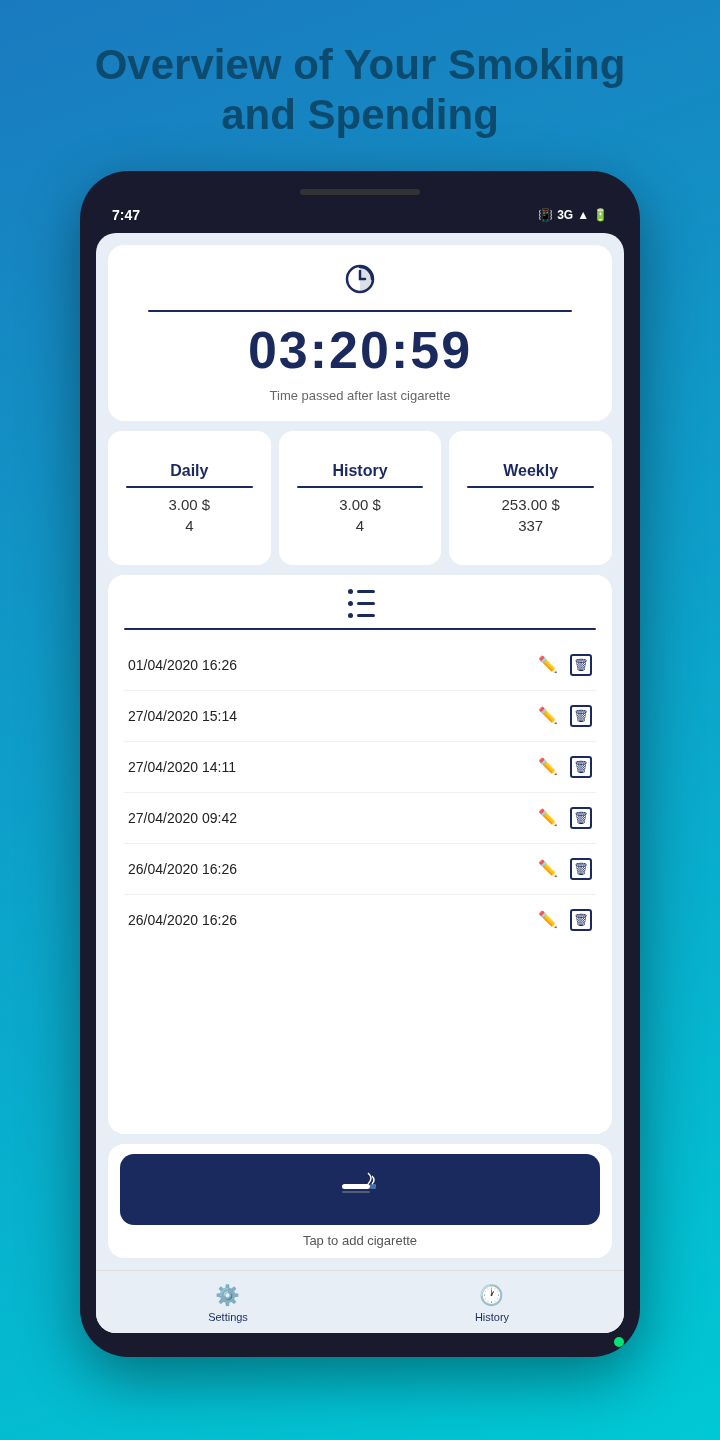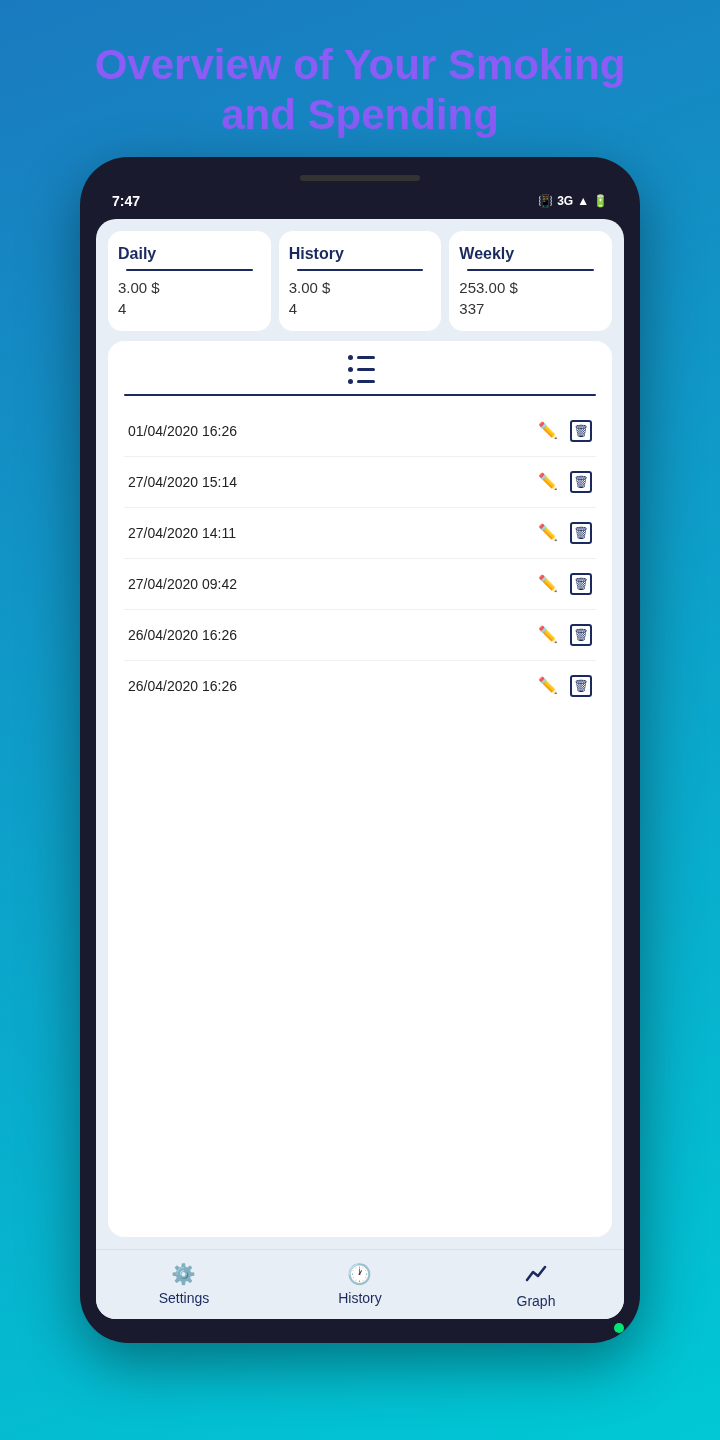--- a/index.html
+++ b/index.html
@@ -7,22 +7,22 @@
       width: 720px;
       min-height: 1440px;
       background: linear-gradient(160deg, #1a7abf 0%, #00c8d4 100%);
       font-family: 'Segoe UI', Arial, sans-serif;
       display: flex;
       flex-direction: column;
       align-items: center;
     }
     .page-header {
       text-align: center;
-      padding: 40px 60px 16px;
-      color: #8b5cf6;
+      padding: 40px 60px 30px;
+      color: #0c4a6e;
     }
     .page-header h1 {
       font-size: 42px;
       font-weight: 800;
       line-height: 1.2;
     }
     .phone-wrapper {
       width: 560px;
       background: #1a1a2e;
       border-radius: 48px;
@@ -99,21 +99,22 @@
     }
     
     .stats-row {
       display: flex;
       gap: 8px;
     }
     .stat-card {
       flex: 1;
       background: white;
       border-radius: 14px;
-      padding: 14px 10px;
+      padding: 31px 10px;
+      text-align: center;
     }
     .stat-title {
       font-size: 16px;
       font-weight: 700;
       color: #1a2a5e;
       margin-bottom: 6px;
     }
     .stat-divider {
       height: 2px;
       background: #1a2a5e;
@@ -223,21 +224,21 @@
       gap: 4px;
     }
     .nav-item.active {
       background: #1a2a5e;
       color: white;
     }
     .nav-icon {
       font-size: 20px;
     }
     .nav-label {
-      font-size: 14px;
+      font-size: 11px;
     }
     
     .clock-svg {
       width: 32px;
       height: 32px;
     }
     
     .list-lines {
       display: flex;
       flex-direction: column;
@@ -275,20 +276,35 @@
       <span>📳</span>
       <span>3G</span>
       <span>▲</span>
       <span>🔋</span>
     </div>
   </div>
 
   <div class="phone-screen">
     <div class="screen-content">
 
+      <div class="timer-card">
+        <div class="timer-clock-icon">
+          <svg class="clock-svg" viewBox="0 0 32 32" fill="none" xmlns="http://www.w3.org/2000/svg">
+            <circle cx="16" cy="16" r="13" stroke="#1a2a5e" stroke-width="2.5"></circle>
+            <path d="M16 8 V16 L21 16" stroke="#1a2a5e" stroke-width="2.5" stroke-linecap="round"></path>
+            <path d="M16 4 A12 12 0 0 1 28 16" stroke="#1a2a5e" stroke-width="2.5" stroke-linecap="round" fill="none"></path>
+            <path d="M8 3.5 L16 16" stroke="#1a2a5e" stroke-width="0"></path>
+
+            <path d="M16 3 A13 13 0 0 1 16 29 Z" fill="#1a2a5e" opacity="0.15"></path>
+          </svg>
+        </div>
+        <div class="timer-divider"></div>
+        <div class="timer-display">03:20:59</div>
+        <div class="timer-label">Time passed after last cigarette</div>
+      </div>
 
       <div class="stats-row">
         <div class="stat-card">
           <div class="stat-title">Daily</div>
           <div class="stat-divider"></div>
           <div class="stat-money">3.00 $</div>
           <div class="stat-count">4</div>
         </div>
         <div class="stat-card">
           <div class="stat-title">History</div>
@@ -360,37 +376,41 @@
         </div>
         <div class="history-item">
           <span class="history-date">26/04/2020 16:26</span>
           <div class="history-actions">
             <span class="action-icon">✏️</span>
             <div class="trash-icon-box">🗑</div>
           </div>
         </div>
       </div>
 
+      <div class="add-cig-section">
+        <div class="add-cig-btn">
+          <svg width="36" height="28" viewBox="0 0 36 28" fill="none" xmlns="http://www.w3.org/2000/svg">
+            <rect x="0" y="12" width="28" height="5" rx="2.5" fill="white"></rect>
+            <rect x="28" y="12" width="6" height="5" rx="1" fill="#4a6fa5"></rect>
+            <path d="M30 4 Q34 8 30 12" stroke="white" stroke-width="1.5" fill="none"></path>
+            <path d="M26 1 Q32 6 26 12" stroke="white" stroke-width="1.5" fill="none"></path>
+            <rect x="0" y="19" width="28" height="2" rx="1" fill="#aaa" opacity="0.4"></rect>
+          </svg>
+        </div>
+        <div class="add-cig-label">Tap to add cigarette</div>
+      </div>
 
     </div>
 
     <div class="bottom-nav">
       <div class="nav-item">
         <span class="nav-icon">⚙️</span>
         <span class="nav-label">Settings</span>
       </div>
       <div class="nav-item">
         <span class="nav-icon">🕐</span>
         <span class="nav-label">History</span>
       </div>
-      <div class="nav-item">
-        <span class="nav-icon">
-          <svg width="22" height="22" viewBox="0 0 22 22" fill="none">
-            <polyline points="2,18 8,10 13,14 20,5" stroke="#1a2a5e" stroke-width="2.5" fill="none" stroke-linecap="round" stroke-linejoin="round"></polyline>
-          </svg>
-        </span>
-        <span class="nav-label">Graph</span>
-      </div>
     </div>
   </div>
 
   <div class="green-dot"></div>
 </div>
 
 </body></html>

